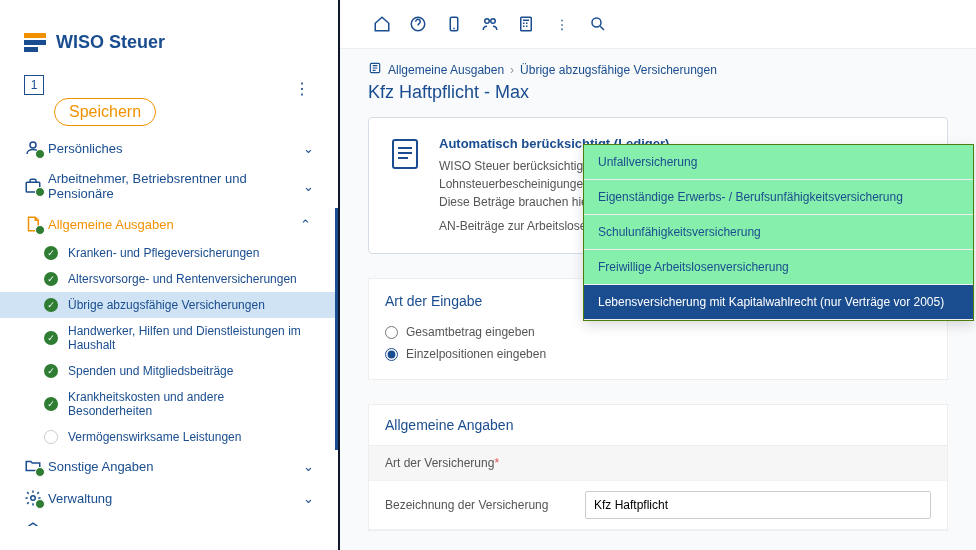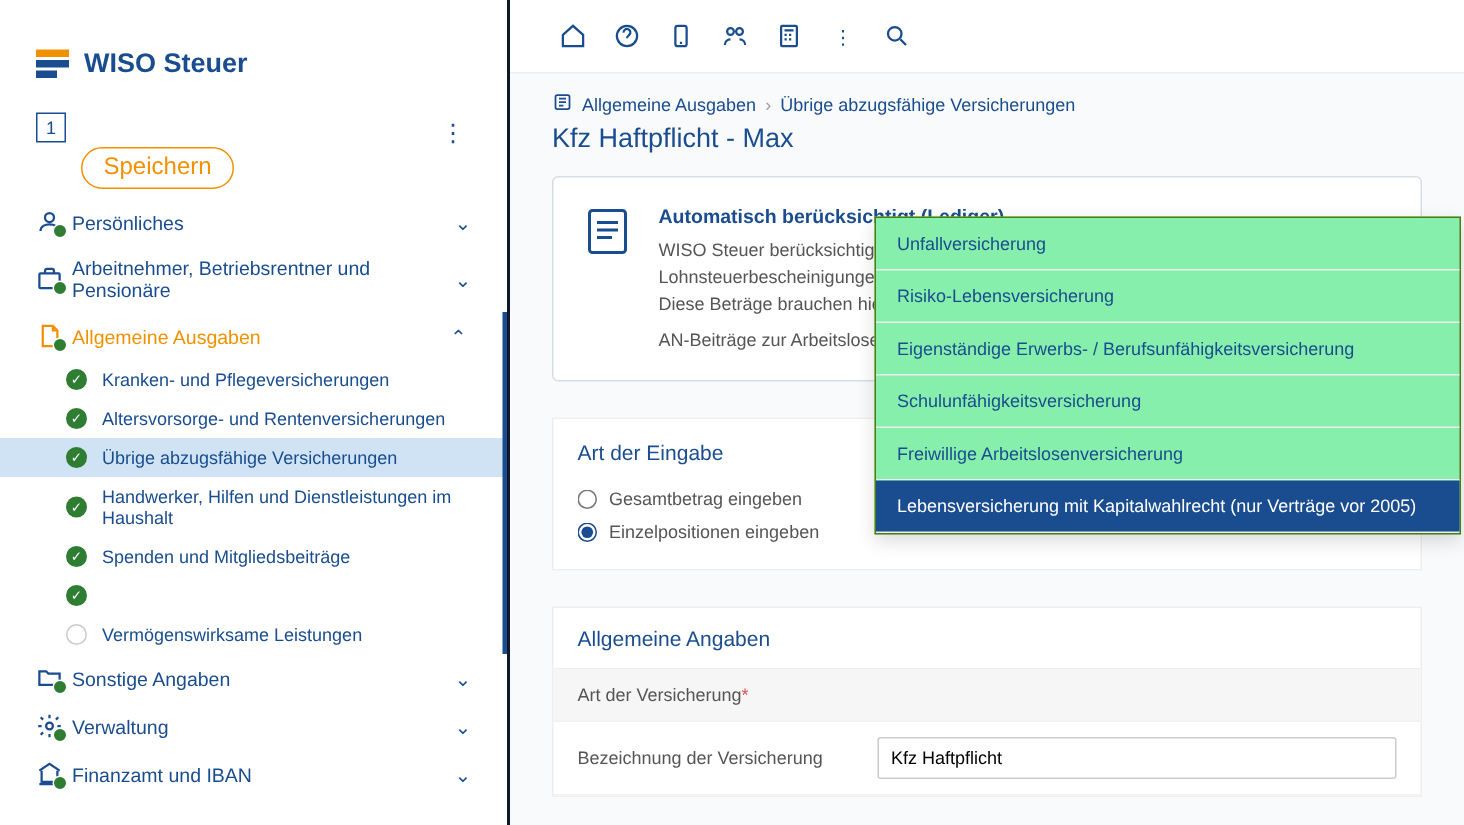--- a/index.html
+++ b/index.html
@@ -115,20 +115,21 @@
     <div class="sub-row blue-rail">
         <span class="sub-check">✓</span>
         <span>Handwerker, Hilfen und Dienstleistungen im Haushalt</span>
       </div>
     <div class="sub-row blue-rail">
         <span class="sub-check">✓</span>
         <span>Spenden und Mitgliedsbeiträge</span>
       </div>
     <div class="sub-row blue-rail">
         <span class="sub-check">✓</span>
+        <span>Krankheitskosten und andere Besonderheiten</span>
       </div>
     <div class="sub-row blue-rail">
         <span class="sub-empty"></span>
         <span>Vermögenswirksame Leistungen</span>
       </div>
 
     <div class="nav-row">
       <span class="nav-icon"><svg viewBox="0 0 24 24" fill="none" stroke="#1a4d8f" stroke-width="2">
             <path d="M3 6h6l2 2h10v10H3z"></path>
           </svg><span class="badge-check"></span></span>
@@ -247,20 +248,19 @@
         <div class="form-label"><span>Art der Versicherung</span><span class="req">*</span></div>
       </div>
       <div class="form-row">
         <div class="form-label">Bezeichnung der Versicherung</div>
         <input class="form-input" value="Kfz Haftpflicht" style="">
       </div>
     </div>
 
     <div class="dropdown">
       <div class="dd-item">Unfallversicherung</div>
-      <div class="dd-item">Risiko-Lebensversicherung</div>
       <div class="dd-item">Eigenständige Erwerbs- / Berufsunfähigkeitsversicherung</div>
       <div class="dd-item">Schulunfähigkeitsversicherung</div>
       <div class="dd-item">Freiwillige Arbeitslosenversicherung</div>
       <div class="dd-item sel">Lebensversicherung mit Kapitalwahlrecht (nur Verträge vor 2005)</div>
     </div>
   </div>
 </div>
 
 </body></html>

